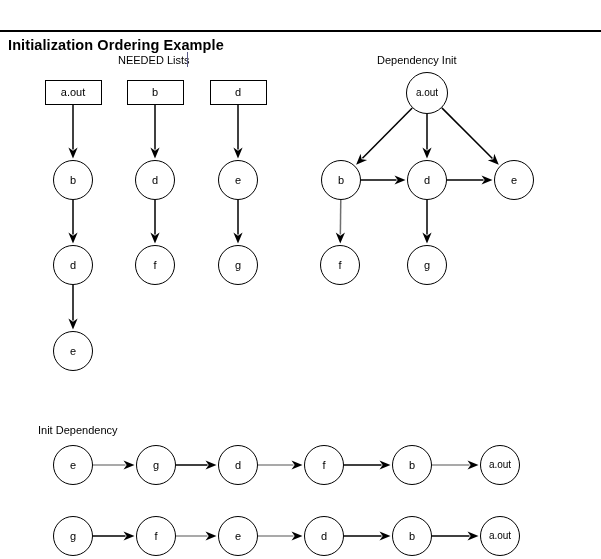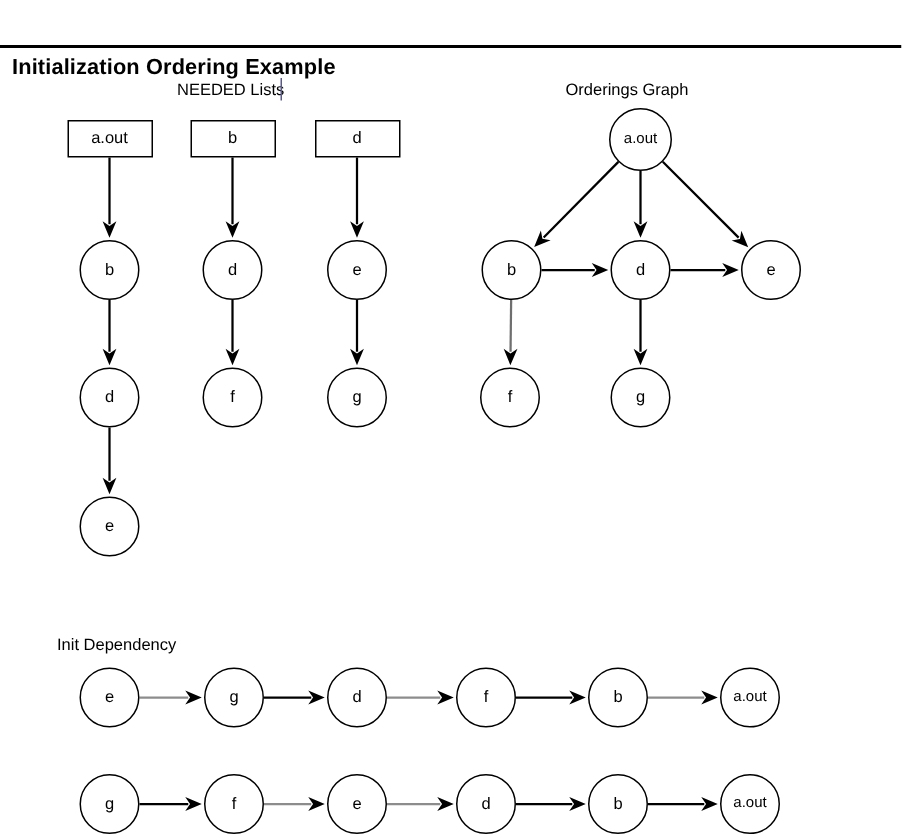--- a/index.html
+++ b/index.html
@@ -88,21 +88,21 @@
 </style>
 </head>
 <body>
 
 <div id="page-title">Initialization Ordering Example</div>
 <div id="title-divider"></div>
 
 <div class="section-label" id="label-needed-lists">NEEDED Lists</div>
 <div id="needed-caret"></div>
 
-<div class="section-label" id="label-dependency-graph">Orderings Graph</div>
+<div class="section-label" id="label-dependency-graph">Dependency Init</div>
 
 <div class="section-label" id="label-init-orderings">Init Dependency</div>
 
 <svg class="diagram-svg" id="edge-layer" viewBox="0 0 601 559" xmlns="http://www.w3.org/2000/svg">
     <g>
       <line x1="73.00" y1="104.50" x2="73.00" y2="149.50" stroke="#000000" stroke-width="1.5"></line>
       <polygon points="73.00,158.50 68.40,147.50 73.00,150.70 77.60,147.50" fill="#000000"></polygon>
     </g>
     <g>
       <line x1="73.00" y1="200.00" x2="73.00" y2="234.50" stroke="#000000" stroke-width="1.5"></line>

